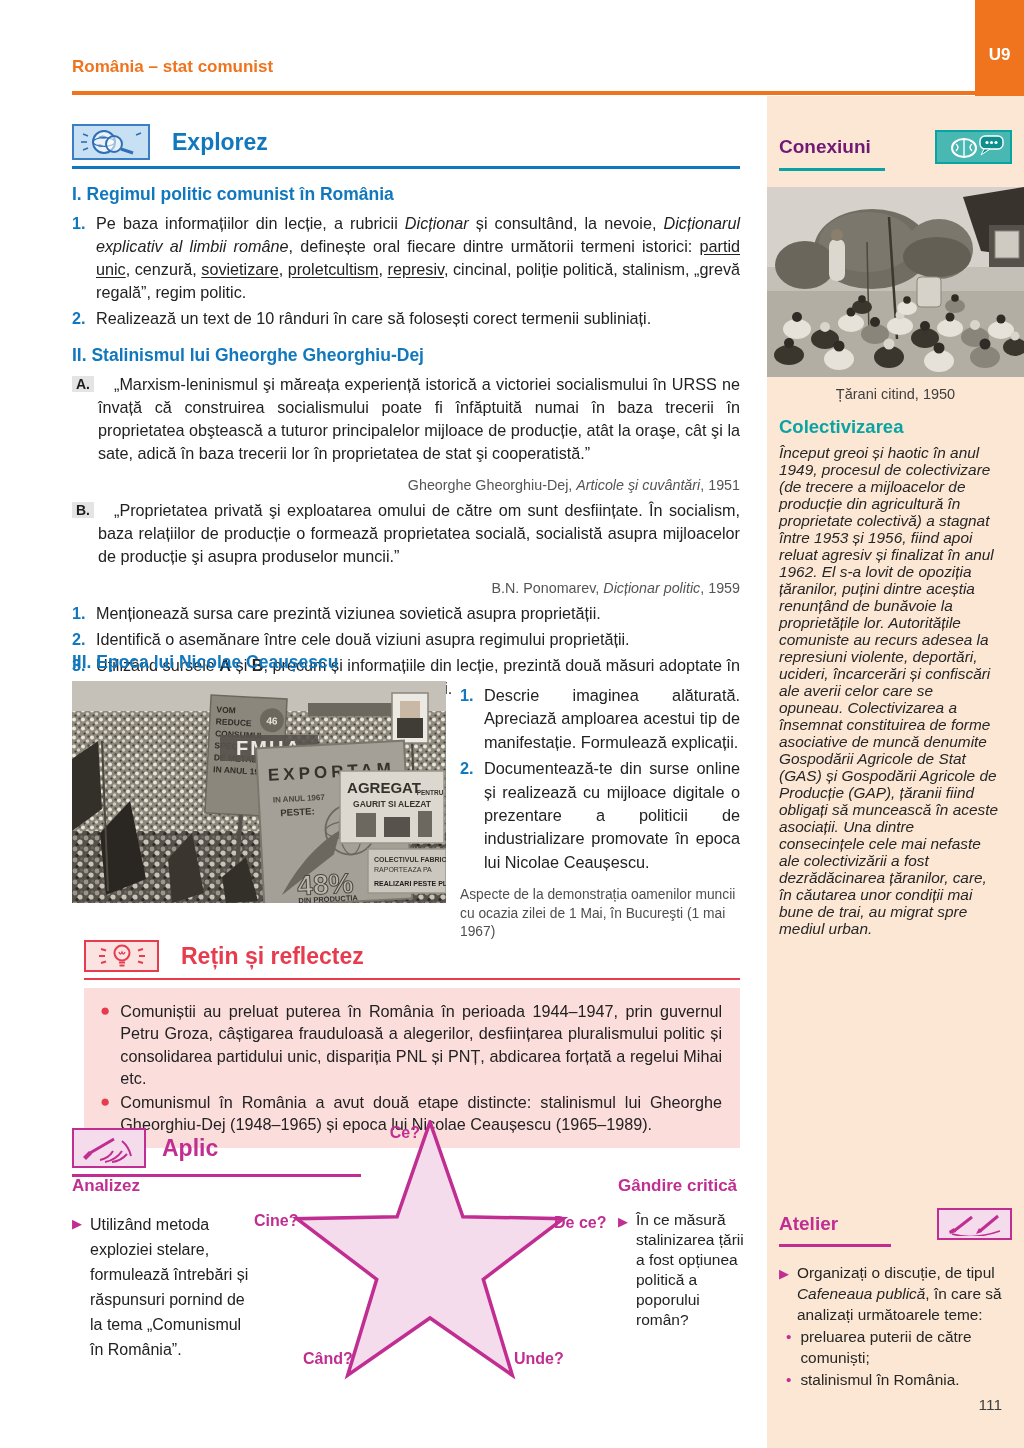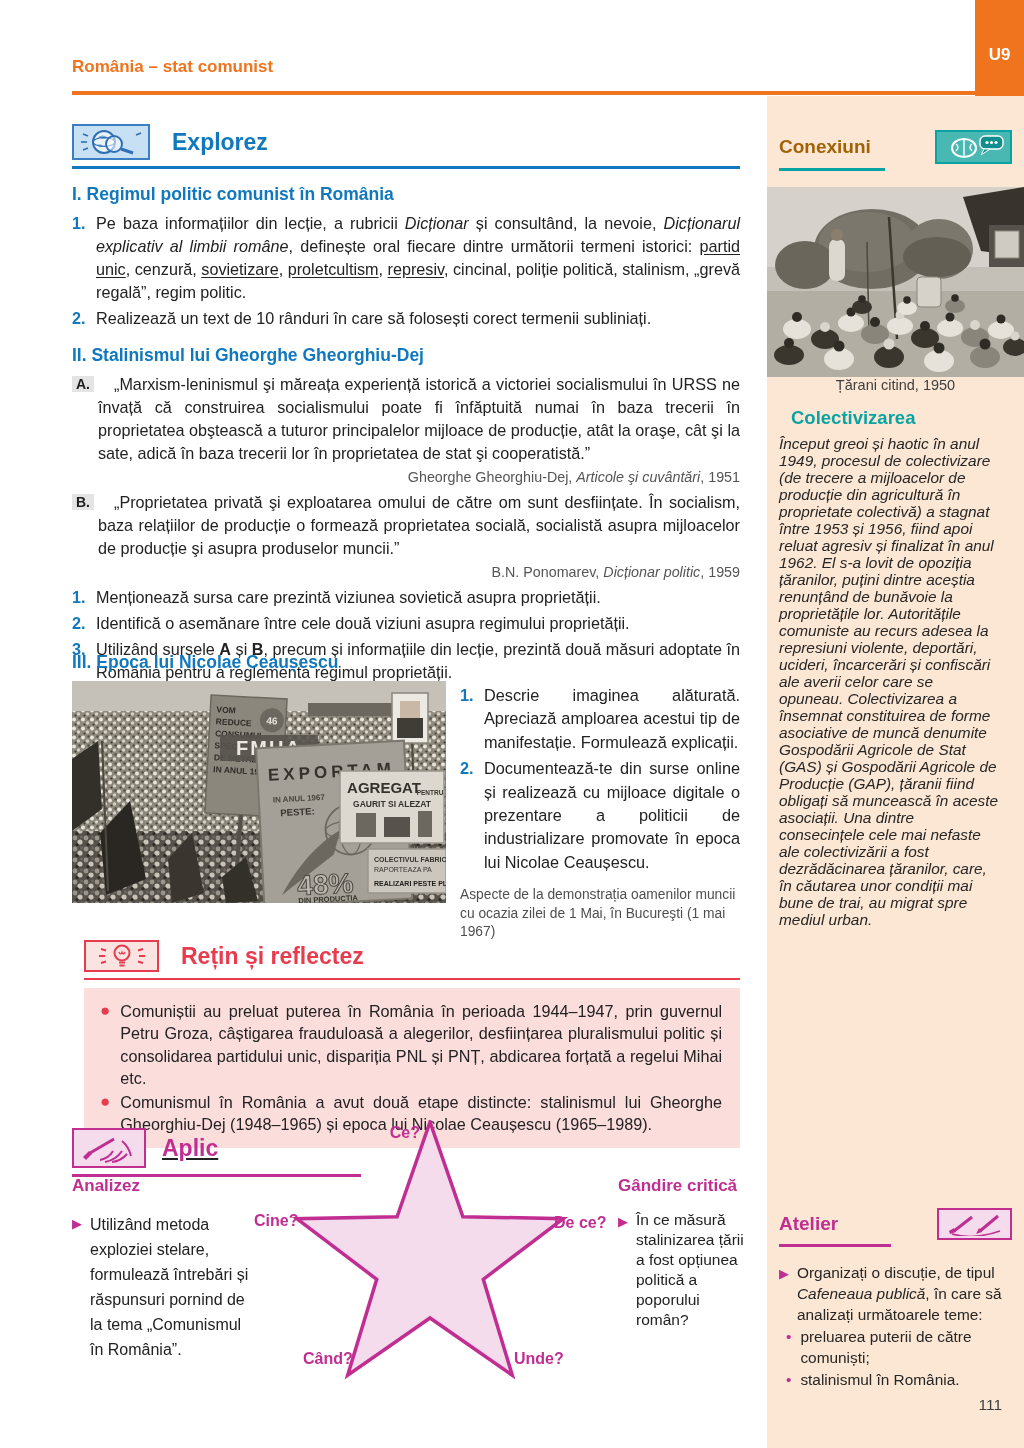--- a/index.html
+++ b/index.html
@@ -26,21 +26,21 @@
 
   .sech { font-size:17.5px; font-weight:bold; color:#1178BE; margin:15px 0 7px; }
 
   .ni { display:flex; margin-top:3px; font-size:16.2px; line-height:23px; }
   .ni .num { flex:0 0 24px; color:#1178BE; font-weight:bold; }
   .ni .nt  { flex:1; text-align:justify; }
 
   .quote { position:relative; padding-left:26px; margin-top:4px; }
   .qlabel { position:absolute; left:0; top:3px; background:#E4E4E4; font-weight:bold; font-size:14px; padding:0 4px; color:#1c1c1c; }
   .qtext { text-align:justify; text-indent:16px; font-size:16.2px; line-height:23px; }
-  .attribution { text-align:right; color:#555; font-size:14.3px; margin:4px 0 6px; }
+  .attribution { text-align:right; color:#555; font-size:14.3px; margin:12px 0 6px; }
 
   .seg-i { font-style:italic; }
   .seg-u { text-decoration:underline; text-underline-offset:2px; }
   .seg-b { font-weight:bold; }
 
   
   .sec3 { position:absolute; left:72px; top:652px; width:668px; }
   .s3row { display:flex; gap:14px; margin-top:8px; }
   .photo-demo { width:374px; height:222px; flex:none; display:block; }
   .s3col { flex:1; }
@@ -54,48 +54,48 @@
   .rtitle.red { color:#E73C4E; }
   .retin-box { margin-top:8px; background:#FBDEDC; padding:12px 18px 13px 16px; }
   .rb { display:flex; gap:10px; font-size:16.2px; line-height:22.4px; }
   .rb + .rb { margin-top:1px; }
   .rb .dot { color:#E73C4E; font-size:17px; flex:none; }
   .rb .rbt { flex:1; text-align:justify; }
 
   
   .aplic { position:absolute; left:72px; top:1128px; width:668px; height:320px; }
   .aplic-head { position:absolute; left:0; top:0; width:289px; display:flex; align-items:center; gap:16px;
-                border-bottom:3px solid #C12E92; padding-bottom:6px;text-decoration:underline; }
+                border-bottom:3px solid #C12E92; padding-bottom:6px; }
   .iconbox.mag { background:#F4DCED; border:2px solid #C12E92; }
   .iconbox.mag.big { width:74px; height:40px; }
   .rtitle.mag { color:#C12E92; }
   .subh { font-size:17px; font-weight:bold; color:#C12E92; }
   .acol { position:absolute; top:48px; }
   .acol-left  { left:0; width:178px; }
   .acol-right { left:546px; width:128px; }
   .tri-item { display:flex; gap:8px; margin-top:16px; font-size:16px; line-height:25px; }
   .acol-right .tri-item { font-size:15.5px; line-height:20px; margin-top:14px; }
   .tri { color:#C12E92; font-size:13px; line-height:24px; flex:none; }
   .star-svg { position:absolute; left:178px; top:-8px; }
   .star-label { position:absolute; color:#C12E92; font-weight:bold; font-size:16px; }
 
   
   .sidebar { position:absolute; left:767px; top:96px; width:257px; height:1352px; background:#FCE7D4; }
   .sb-head { margin:34px 12px 0 12px; display:flex; align-items:center; justify-content:space-between; }
   .sb-title { font-size:19px; font-weight:bold; }
-  .sb-title.teal { color:#a16207; }
+  .sb-title.teal { color:#701a75; }
   .sb-title.mag  { color:#C12E92; }
   .iconbox.teal { width:77px; height:34px; background:#49B8B2; border:2px solid #0AA3A3; }
   .iconbox.mag.sm { width:75px; height:32px; }
   .sb-rule { height:3px; margin:4px 0 0 12px; }
   .sb-rule.teal { background:#0AA3A3; width:106px; }
   .sb-rule.mag  { background:#C12E92; width:112px; }
   .photo-side { display:block; width:257px; height:190px; margin-top:16px; }
-  .side-caption { text-align:center; font-size:14.5px; color:#3f3f3f; }
-  .col-h { margin:14px 12px 0 24px; font-size:18.5px; font-weight:bold; color:#0AA3A3; }
+  .side-caption { text-align:center; margin-top:9px; font-size:14.5px; color:#3f3f3f; }
+  .col-h { margin:14px 12px 0 12px; font-size:18.5px; font-weight:bold; color:#0AA3A3; }
   .col-text { margin:6px 24px 0 12px; font-size:15.4px; line-height:17px; color:#262626;font-style:italic; }
   .atelier { position:absolute; left:12px; right:12px; top:1112px; }
   .at-head { display:flex; align-items:center; justify-content:space-between; }
   .at-item { display:flex; gap:8px; margin-top:15px; font-size:15.4px; line-height:21px; color:#262626; }
   .at-bullet { display:flex; gap:9px; margin:1px 0 0 7px; font-size:15.4px; line-height:21px; color:#262626; }
   .at-bullet .bdot { color:#C12E92; flex:none; }
   .at-bullet .bt { flex:1; }
   .pagenum { position:absolute; top:1300px; right:22px; font-size:15.5px; color:#3f3f3f; }
 </style>
 </head>

